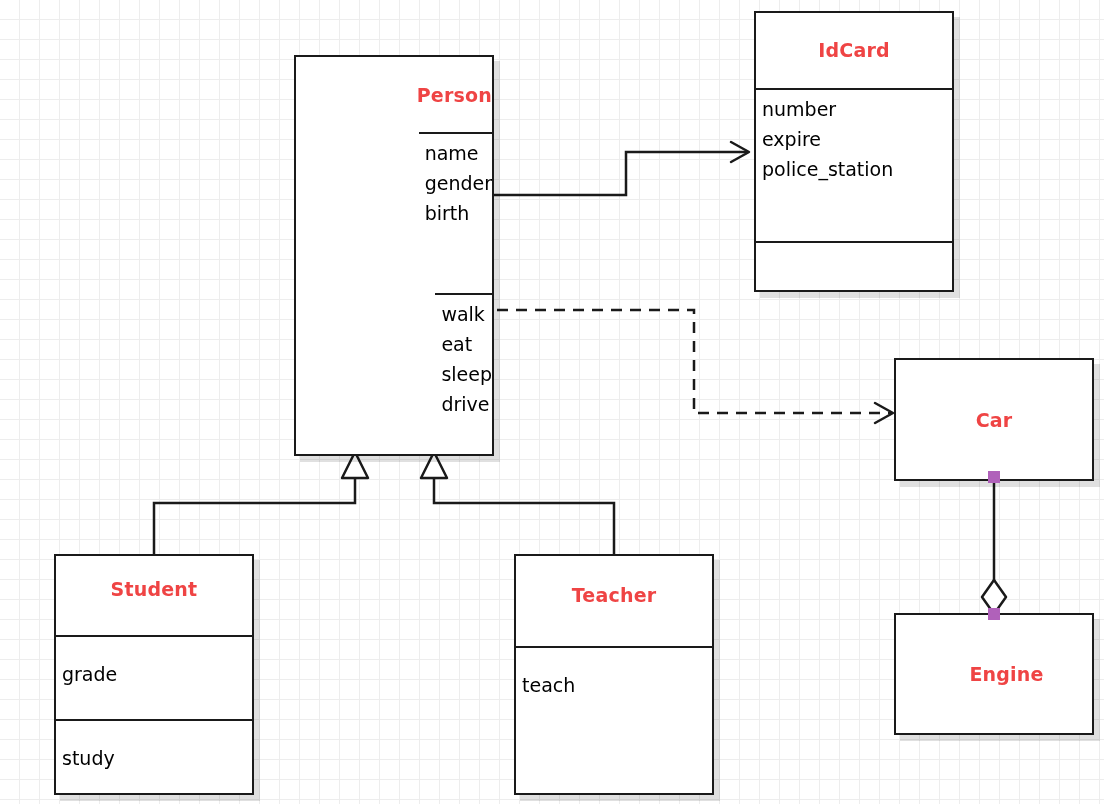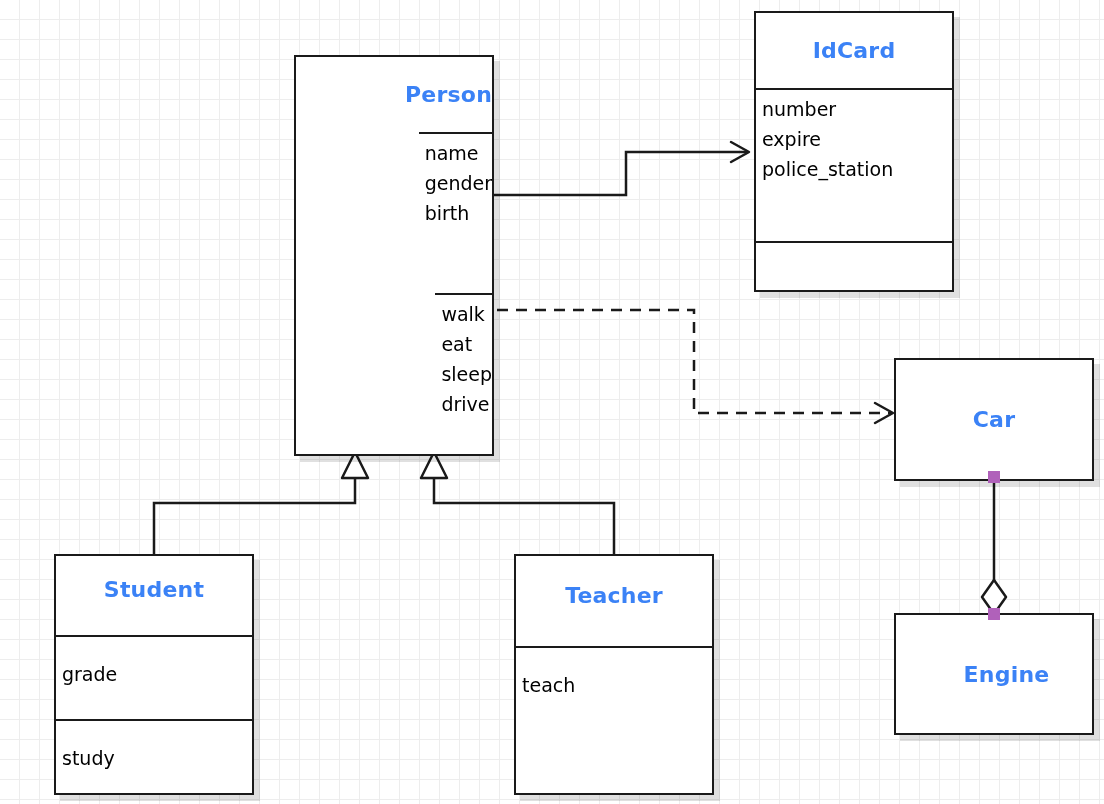--- a/index.html
+++ b/index.html
@@ -46,22 +46,22 @@
     overflow: hidden;
   }
   .compartment + .compartment {
     border-top: 2px solid #1a1a1a;
   }
   .class-title {
     display: flex;
     align-items: center;
     justify-content: center;
     font-weight: bold;
-    font-size: 22px;
-    color: #3b82f6;
+    font-size: 19px;
+    color: #ef4444;
     letter-spacing: 0.2px;
     border-radius: 18px;
   }
   .member-list {
     padding: 4px 0 0 6px;
     font-size: 19px;
     line-height: 30px;
     color: #000000;
   }
   .member-list .member {

